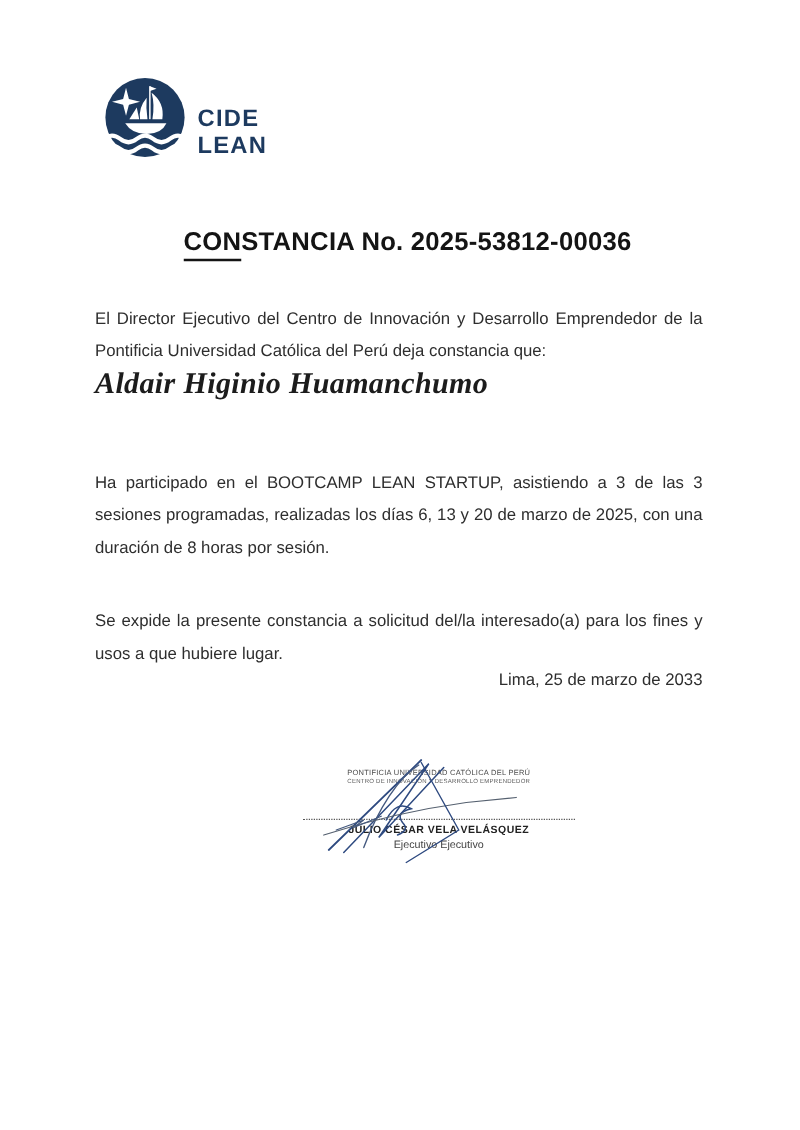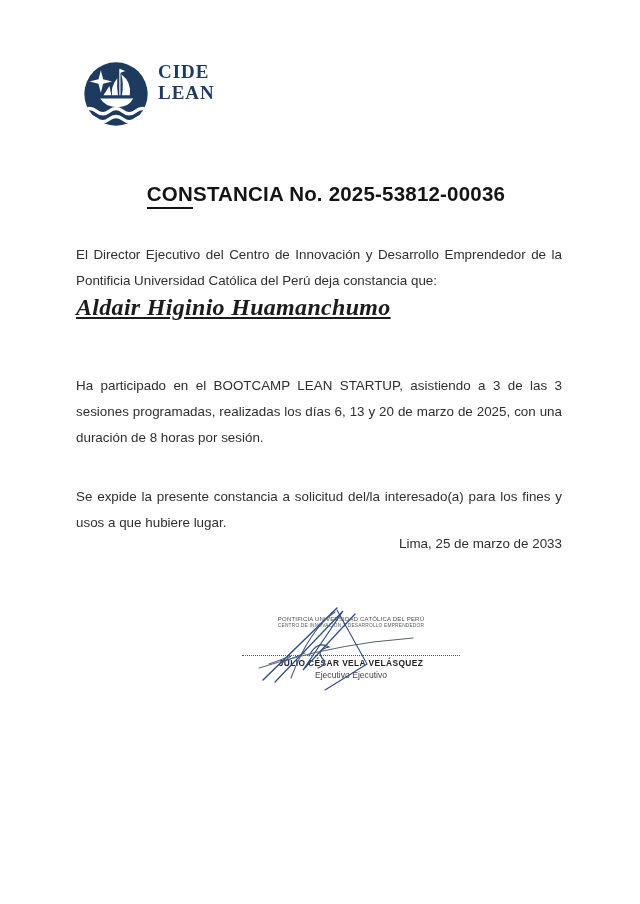--- a/index.html
+++ b/index.html
@@ -6,21 +6,21 @@
   .page{
     position:relative;
     width:640px;height:904px;
     margin:0 auto;
     background:#ffffff;
     font-family:"Liberation Sans", sans-serif;
     color:#2a2a2a;
     overflow:hidden;
   }
   
-  .logo{position:absolute;left:83px;top:61px;display:flex;align-items:flex-start;font-family:Liberation Serif, serif;}
+  .logo{position:absolute;left:83px;top:61px;display:flex;align-items:flex-end;}
   .logo-mark{width:66px;height:66px;display:block;}
   .logo-text{
     margin-left:9px;
     font-weight:bold;
     font-size:19px;
     line-height:21px;
     letter-spacing:1px;
     color:#1d3a5f;
   }
   
@@ -39,21 +39,20 @@
   }
   .p-intro{top:229px;}
   .p-body{top:360px;}
   .p-close{top:448px;margin-top:36px;}
   .recipient{
     position:absolute;left:76px;top:294px;width:520px;
     font-family:"Liberation Serif", serif;
     font-style:italic;font-weight:bold;
     font-size:24px;color:#1c1c1c;
     letter-spacing:.3px;
-    text-decoration:underline;
   }
   .date-line{
     position:absolute;left:76px;top:536px;width:486px;
     font-size:13.4px;color:#2e2e2e;text-align:right;
   }
   
   .sig-block{
     position:absolute;left:238px;top:616px;width:226px;
     text-align:center;color:#3a3a3a;
   }

